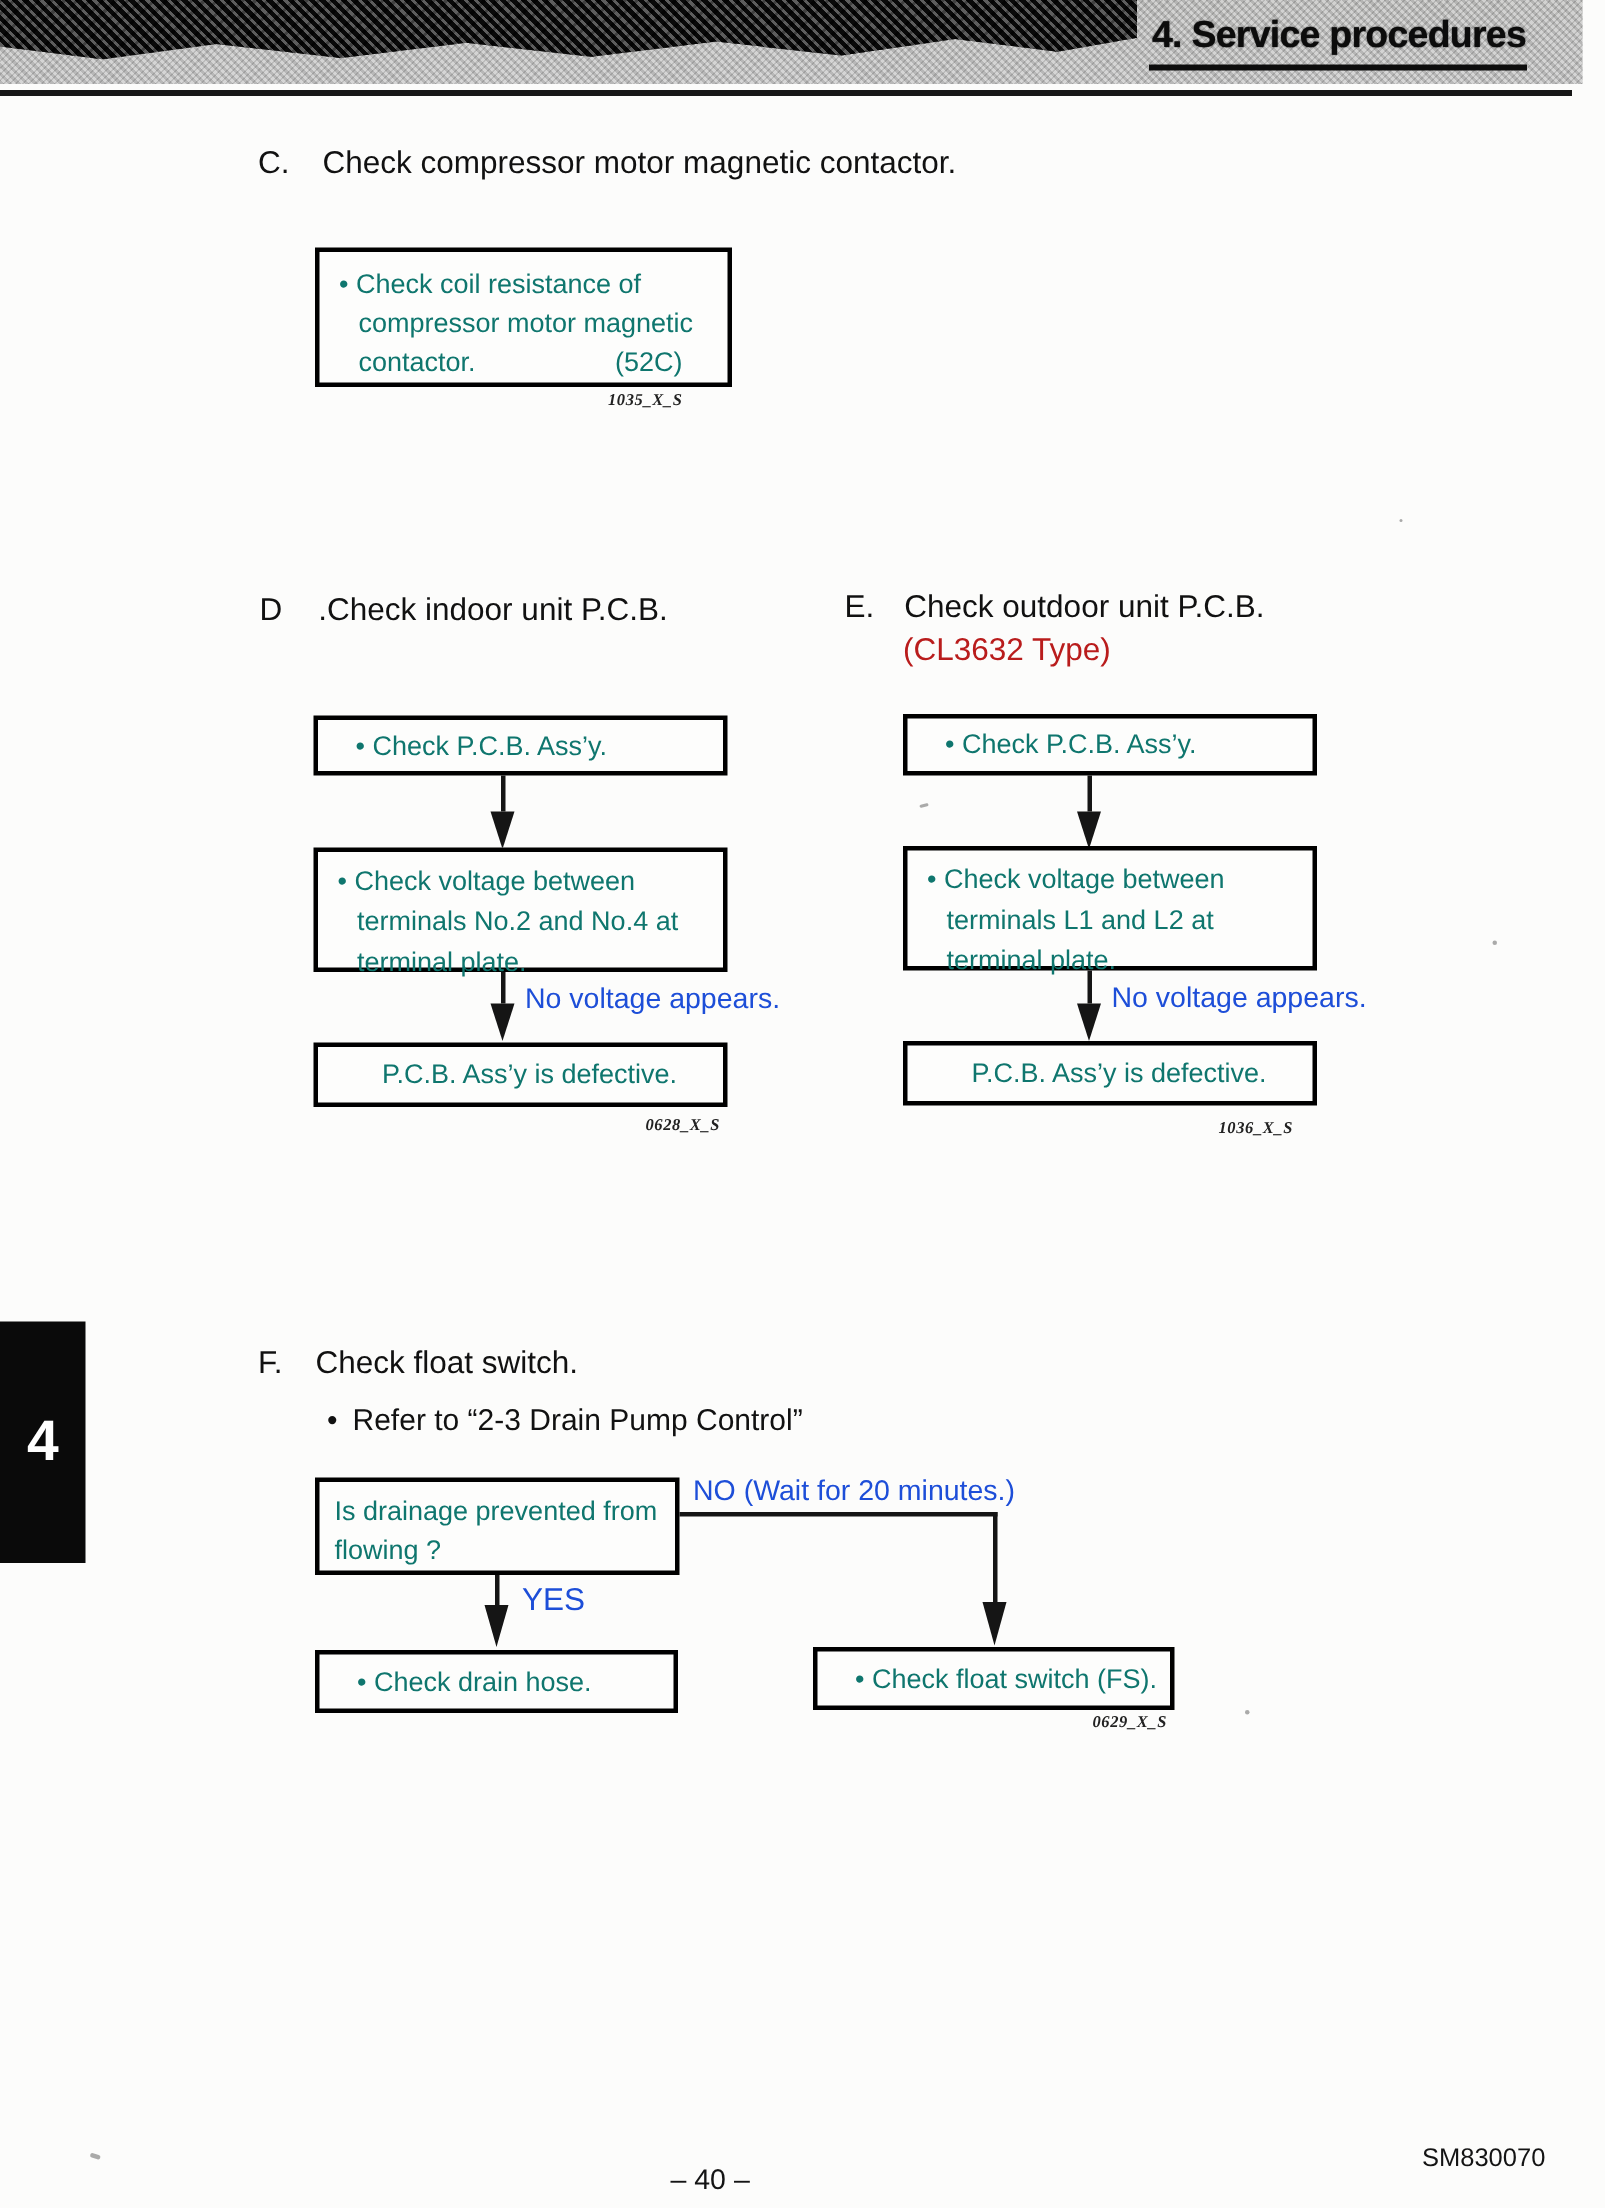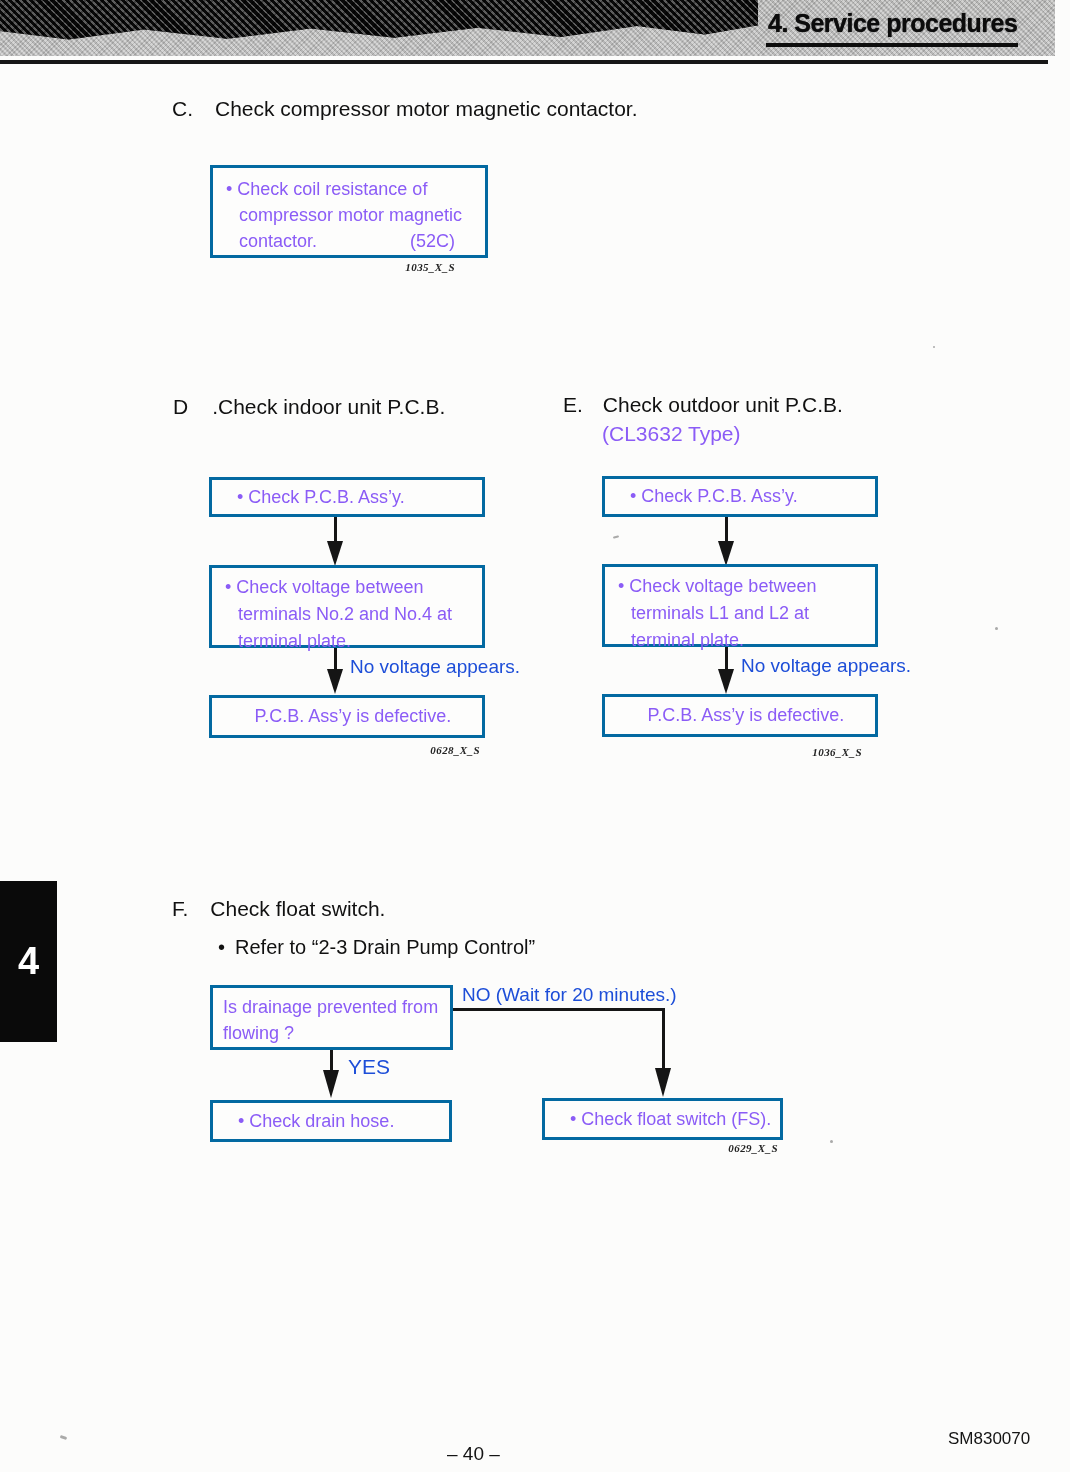--- a/index.html
+++ b/index.html
@@ -27,26 +27,26 @@
   .banner-title{
     position:absolute;left:768px;top:9px;z-index:3;
     font-size:25px;font-weight:700;letter-spacing:-.5px;color:#0c0c0c;
     text-shadow:0 0 1px #0c0c0c;white-space:nowrap;
   }
   .banner-underline{position:absolute;left:766px;top:43px;width:252px;height:4px;background:#0d0d0d;z-index:3;}
   .top-rule{position:absolute;left:0;top:60px;width:1048px;height:4px;background:#171717;}
   
   .sec-heading{position:absolute;display:flex;font-size:21px;white-space:nowrap;color:#111;}
   .sec-letter{display:inline-block;}
-  .sec-sub{position:absolute;font-size:21px;color:#8b5cf6;white-space:nowrap;}
+  .sec-sub{position:absolute;font-size:21px;color:#b91c1c;white-space:nowrap;}
   .bullet-line{position:absolute;display:flex;gap:10px;font-size:20px;color:#111;white-space:nowrap;}
   
   .fbox{
-    position:absolute;box-sizing:border-box;border:3px solid #0369a1;background:#fdfdfc;
-    font-size:18px;color:#8b5cf6;
+    position:absolute;box-sizing:border-box;border:3px solid #000000;background:#fdfdfc;
+    font-size:18px;color:#0f766e;
   }
   .fbox.single{display:flex;align-items:center;padding-left:25px;white-space:nowrap;}
   .fbox.centered{display:flex;align-items:center;justify-content:center;padding-left:12px;white-space:nowrap;}
   .fbox.multi{padding:6px 6px 0 13px;line-height:27px;white-space:nowrap;}
   .fbox .cont{padding-left:13px;}
   .fbox .flexline{display:flex;justify-content:space-between;padding-right:24px;}
   
   .vline{position:absolute;width:3px;background:#151515;}
   .hline{position:absolute;height:3px;background:#151515;}
   .tri{position:absolute;width:0;height:0;border-left:8px solid transparent;border-right:8px solid transparent;border-top:25px solid #151515;}

